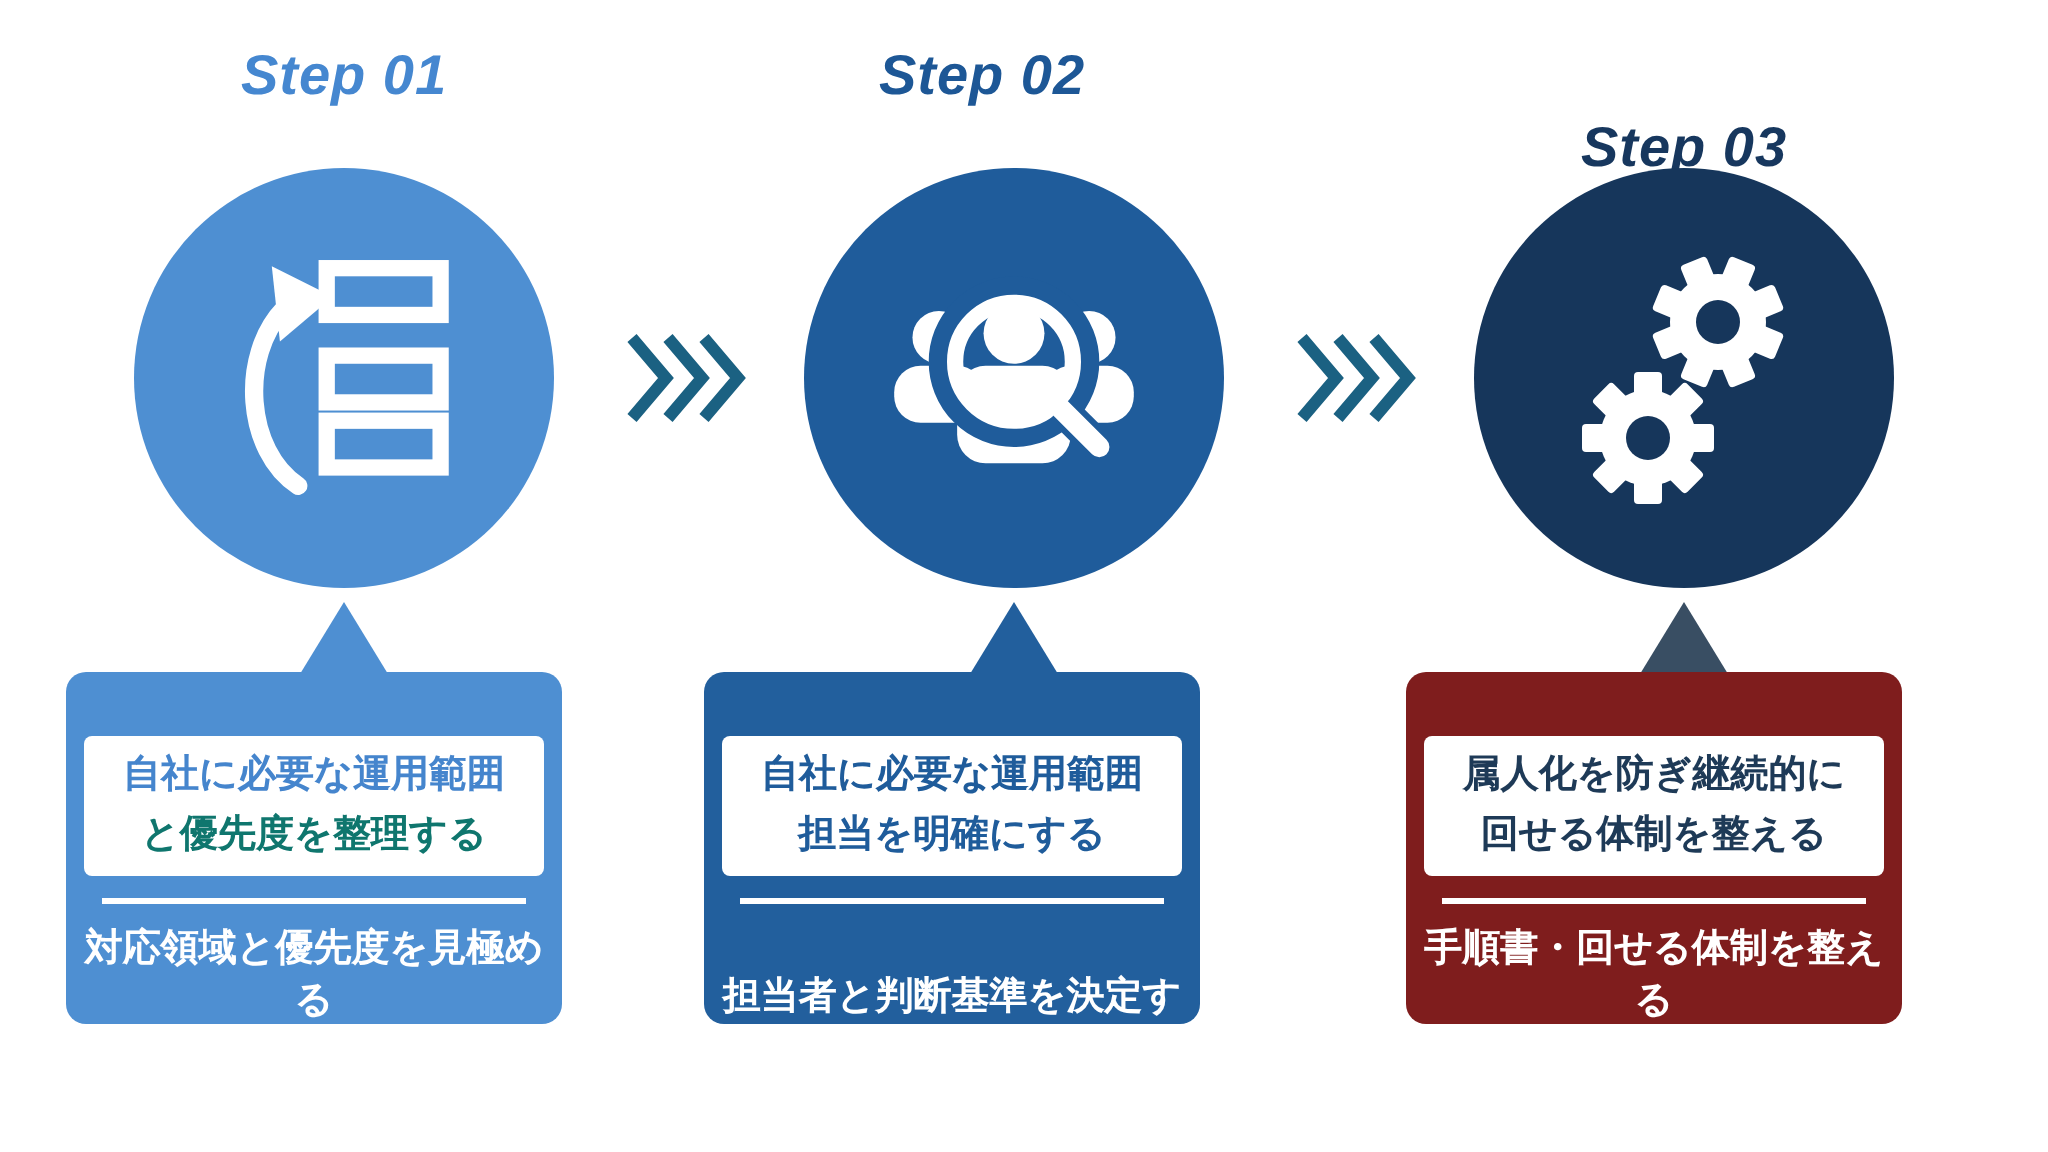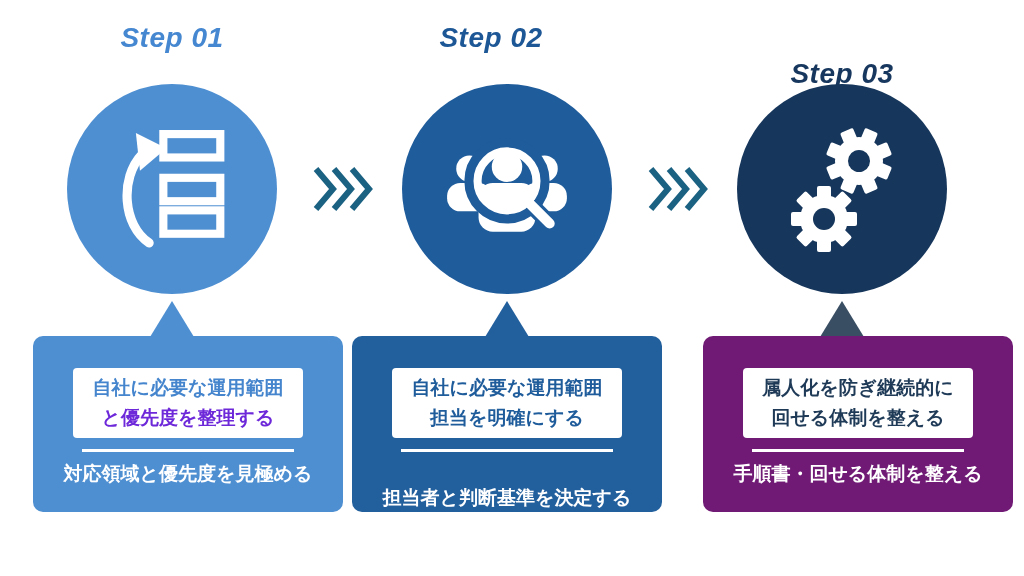--- a/index.html
+++ b/index.html
@@ -5,21 +5,21 @@
   html,body{margin:0;padding:0;}
   body{font-family:"Liberation Sans","DejaVu Sans",sans-serif;}
   .canvas{position:relative;width:1024px;height:576px;overflow:hidden;}
   .step-title{position:absolute;top:22px;width:278px;text-align:center;
     font-size:28px;font-weight:bold;font-style:italic;letter-spacing:0.5px;}
   .circle{position:absolute;top:84px;width:210px;height:210px;border-radius:50%;
     display:flex;align-items:center;justify-content:center;}
   .pointer{position:absolute;top:301px;width:0;height:0;
     border-left:22px solid transparent;border-right:22px solid transparent;
     border-bottom:36px solid #000;}
-  .card{position:absolute;top:336px;width:310px;height:176px;border-radius:10px;}
+  .card{position:absolute;top:336px;width:248px;height:176px;border-radius:10px;}
   .whitebox{width:230px;height:70px;margin:32px auto 0 auto;background:#ffffff;
     border-radius:4px;display:flex;flex-direction:column;align-items:center;justify-content:center;}
   .mainline{display:block;font-size:19px;font-weight:bold;line-height:30px;text-align:center;}
   .divider{width:212px;height:3px;margin:11px auto 0 auto;}
   .subtitle{margin-top:9px;text-align:center;font-size:19px;font-weight:bold;}
   .chevrons{position:absolute;top:166px;}
   .col1{left:33px;} .col2{left:352px;} .col3{left:703px;}
   .cir1{left:67px;} .cir2{left:402px;} .cir3{left:737px;}
   .ptr1{left:150px;} .ptr2{left:485px;} .ptr3{left:820px;}
   .chv1{left:312px;} .chv2{left:647px;}
@@ -106,36 +106,36 @@
     </svg>
   </div>
 
   <div class="pointer ptr1" style="border-bottom-color: rgb(78, 143, 210);"></div>
   <div class="pointer ptr2" style="border-bottom-color: rgb(34, 95, 157);"></div>
   <div class="pointer ptr3" style="border-bottom-color: rgb(57, 78, 99);"></div>
 
   <div class="card col1" style="background-color: rgb(78, 143, 210);">
     <div class="whitebox">
       <span class="mainline" style="color: rgb(69, 133, 205);">自社に必要な運用範囲</span>
-      <span class="mainline" style="color: #6d28d9;">と優先度を整理する</span>
+      <span class="mainline" style="color: #0f766e;">と優先度を整理する</span>
     </div>
     <div class="divider" style="background-color: rgb(255, 255, 255);"></div>
     <div class="subtitle" style="color: rgb(255, 255, 255);">対応領域と優先度を見極める</div>
   </div>
 
   <div class="card col2" style="background-color: rgb(34, 95, 157);">
     <div class="whitebox">
       <span class="mainline" style="color: rgb(31, 92, 155);">自社に必要な運用範囲</span>
       <span class="mainline" style="color: rgb(31, 92, 155);">担当を明確にする</span>
     </div>
     <div class="divider" style="background-color: rgb(255, 255, 255);"></div>
     <div class="subtitle" style="color: rgb(255, 255, 255); margin-top: 33px;">担当者と判断基準を決定する</div>
   </div>
 
-  <div class="card col3" style="background-color: #701a75;">
+  <div class="card col3" style="background-color: #7f1d1d;">
     <div class="whitebox">
       <span class="mainline" style="color: rgb(30, 58, 87);">属人化を防ぎ継続的に</span>
       <span class="mainline" style="color: rgb(30, 58, 87);">回せる体制を整える</span>
     </div>
     <div class="divider" style="background-color: rgb(255, 255, 255);"></div>
     <div class="subtitle" style="color: rgb(255, 255, 255);">手順書・回せる体制を整える</div>
   </div>
 
 </div>
 

